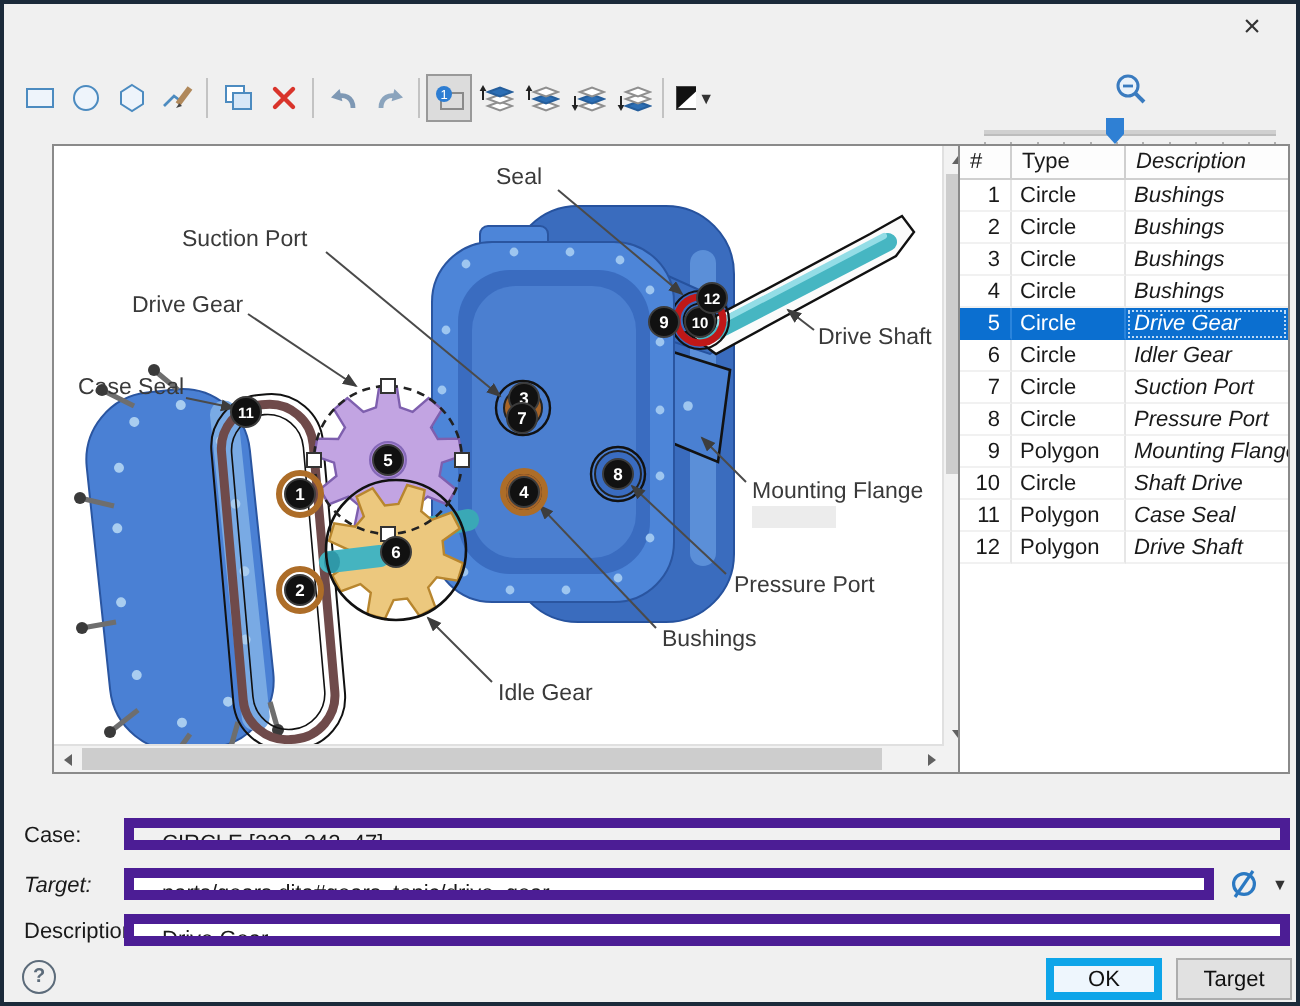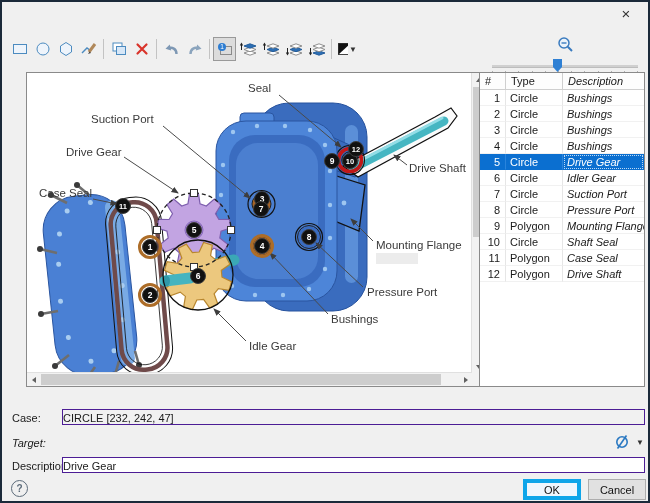--- a/index.html
+++ b/index.html
@@ -44,21 +44,21 @@
   .trow .tc:last-child{border-right:none;}
   .c0{width:26px;text-align:right;padding-right:5px;}
   .c1{width:57px;padding-left:4px;}
   .c2{width:81px;padding-left:4px;font-style:italic;}
   .hc.c0{text-align:left;padding-right:0;}
   .trow.selected{background:#0b6fd0;color:#fff;}
   .trow.selected .tc{border-right-color:#2a84dc;border-bottom-color:#0b6fd0;}
   .trow.selected .c2{outline:1px dotted #bcd9f5;outline-offset:-2px;}
   
   .flabel{position:absolute;font-size:11px;color:#1a1a1a;}
-  .ffield{position:absolute;height:16px;line-height:14px;font-size:11px;color:#1a1a1a;background:#fff;border:1px solid #4c1d95;box-sizing:border-box;padding:1px 0 0 0;white-space:nowrap;overflow:hidden;}
+  .ffield{position:absolute;height:16px;line-height:14px;font-size:11px;color:#1a1a1a;background:#fff;border:5px solid #4c1d95;box-sizing:border-box;padding:1px 0 0 14px;white-space:nowrap;overflow:hidden;}
   .ffield.readonly{background:#f1f1f1;}
   .link-btn{position:absolute;width:20px;height:16px;display:flex;align-items:center;justify-content:center;}
   .link-caret{position:absolute;font-size:8px;color:#333;}
   
   .help-circle{position:absolute;left:9px;top:478px;width:15px;height:15px;border:1.4px solid #5c6b7a;border-radius:50%;display:flex;align-items:center;justify-content:center;font-size:10px;color:#5c6b7a;font-weight:bold;}
   .btn{position:absolute;top:477px;width:58px;height:21px;font-size:11px;display:flex;align-items:center;justify-content:center;box-sizing:border-box;}
   .btn-ok{left:521px;background:#eef6fd;border:4px solid #0ea5e9;color:#111;}
   .btn-cancel{left:586px;background:#e1e1e1;border:1px solid #adadad;color:#111;}
   svg text{user-select:none;}
 </style>
@@ -475,47 +475,48 @@
           <div class="tc c2">Pressure Port</div>
         </div>
         <div class="trow">
           <div class="tc c0">9</div>
           <div class="tc c1">Polygon</div>
           <div class="tc c2">Mounting Flange</div>
         </div>
         <div class="trow">
           <div class="tc c0">10</div>
           <div class="tc c1">Circle</div>
-          <div class="tc c2">Shaft Seal</div>
+          <div class="tc c2">Shaft Drive</div>
         </div>
         <div class="trow">
           <div class="tc c0">11</div>
           <div class="tc c1">Polygon</div>
           <div class="tc c2">Case Seal</div>
         </div>
         <div class="trow">
           <div class="tc c0">12</div>
           <div class="tc c1">Polygon</div>
           <div class="tc c2">Drive Shaft</div>
         </div>
       </div>
   </div>
 
   <div class="flabel" style="left:10px;top:410px;">Case:</div>
   <div class="ffield readonly" style="left:60px;top:407px;width:583px;">CIRCLE [232, 242, 47]</div>
 
   <div class="flabel" style="left:10px;top:435px;font-style:italic;">Target:</div>
+  <div class="ffield" style="left:60px;top:432px;width:545px;">parts/gears.dita#gears_topic/drive_gear</div>
   <div class="link-btn" style="left:610px;top:432px;">
     <svg width="16" height="16">
       <circle cx="8" cy="8" r="5.2" fill="none" stroke="#2b79c2" stroke-width="1.6"></circle>
       <line x1="12.5" y1="1.5" x2="3.5" y2="14.5" stroke="#2b79c2" stroke-width="1.6"></line>
     </svg>
   </div>
   <div class="link-caret" style="left:634px;top:436px;">▼</div>
 
   <div class="flabel" style="left:10px;top:458px;">Description:</div>
   <div class="ffield" style="left:60px;top:455px;width:583px;">Drive Gear</div>
 
   <div class="help-circle">?</div>
   <div class="btn btn-ok">OK</div>
-  <div class="btn btn-cancel">Cancel</div>
+  <div class="btn btn-cancel">Target</div>
 
 </div>
 
 </body></html>

